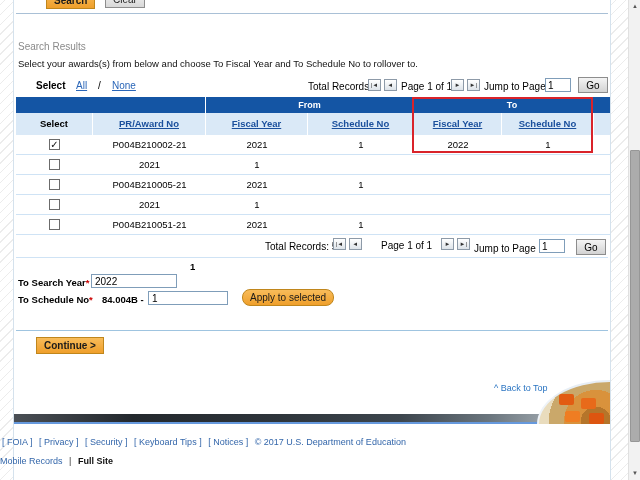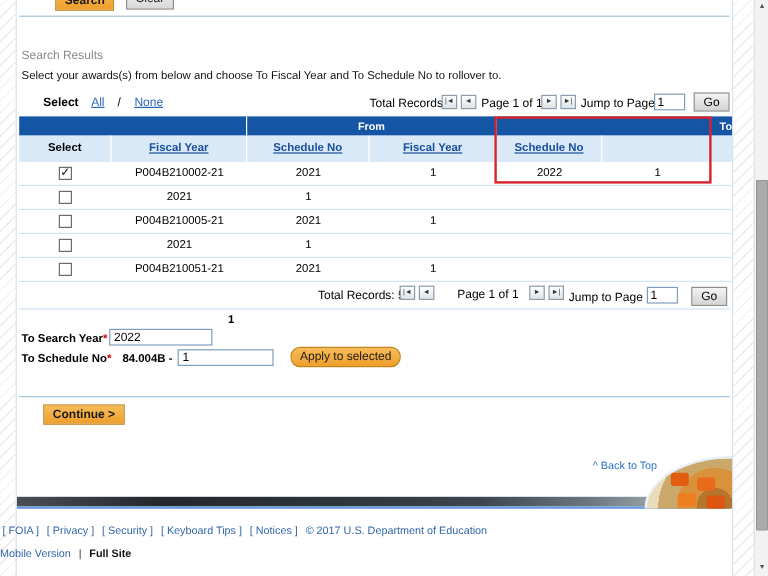--- a/index.html
+++ b/index.html
@@ -24,21 +24,21 @@
   .sel-label { position:absolute; left:22px; top:80px; font-weight:bold; }
   .all-link { position:absolute; left:62px; top:80px; }
 
   .pg-btn { display:inline-block; width:13px; height:12px; line-height:10px; text-align:center; font-size:6px; color:#333; background:linear-gradient(#ffffff,#dde3e9); border:1px solid #8d9aa8; cursor:pointer; vertical-align:middle; }
   .pg-input { border:1px solid #7f9db9; width:26px; height:14px; font-size:10px; padding-left:2px; font-family:inherit; }
   .pg-go { background:linear-gradient(#f4f4f4,#d3d3d3); border:1px solid #8d8d8d; font-size:10px; width:30px; height:16px; cursor:pointer; font-family:inherit; }
 
   .tbl { position:absolute; left:2px; width:638px; }
   .band { top:97px; height:16px; display:grid; grid-template-columns:190px 208px 196px; background:#1455a4; }
   .band > div { color:#fff; font-weight:bold; font-size:9px; text-align:center; line-height:16px; border-right:1px solid #fff; }
-  .band > div:last-child { border-right:none;text-align:right; }
+  .band > div:last-child { border-right:none; }
   .subhead { top:113px; height:22px; display:grid; grid-template-columns:77px 113px 102px 106px 88px 92px 16px; background:#dae9f7; }
   .subhead > div { text-align:center; line-height:22px; font-weight:bold; font-size:9.5px; border-right:1px solid #fff; }
   .subhead > div:last-child { border-right:none; }
   .subhead .collink { color:#1a4f9c; text-decoration:underline; cursor:pointer; }
   .row { height:20px; display:grid; grid-template-columns:77px 113px 102px 106px 88px 92px 16px; border-bottom:1px solid #cfe3f5; background:#fff; }
   .row > div { text-align:center; line-height:19px; font-size:9.5px; }
   .cb { display:inline-block; width:11px; height:11px; border:1px solid #6b6b6b; background:#fff; margin-top:4px; line-height:9px; font-size:10px; color:#111; cursor:pointer; }
   .redbox { position:absolute; left:398px; top:97px; width:181px; height:56px; border:2px solid #d9232a; pointer-events:none; z-index:3; }
 
   .sep1 { position:absolute; left:2px; top:257px; width:592px; height:1px; background:#cfe3f5; }
@@ -108,20 +108,21 @@
     <button class="pg-go abs" style="left:564px; top:77px;">Go</button>
 
     <div class="tbl band">
       <div></div>
       <div>From</div>
       <div>To</div>
     </div>
 
     <div class="tbl subhead" style="top:113px;">
       <div>Select</div>
+      <div><span class="collink">PR/Award No</span></div>
       <div><span class="collink">Fiscal Year</span></div>
       <div><span class="collink">Schedule No</span></div>
       <div><span class="collink">Fiscal Year</span></div>
       <div><span class="collink">Schedule No</span></div>
       <div></div>
     </div>
 
     <div class="tbl row" style="top:135px;">
       <div><span class="cb">✓</span></div>
       <div>P004B210002-21</div>
@@ -211,21 +212,21 @@
   <div class="footer">
     <div class="line1">
       <span>[ FOIA ]</span>
       <span>[ Privacy ]</span>
       <span>[ Security ]</span>
       <span>[ Keyboard Tips ]</span>
       <span>[ Notices ]</span>
       <span class="copy">© 2017 U.S. Department of Education</span>
     </div>
     <div class="line2">
-      <span class="mobile">Mobile Version</span>
+      <span class="mobile">Mobile Records</span>
       <span class="pipe">|</span>
       <span class="fullsite">Full Site</span>
     </div>
   </div>
 
   <div class="scrollbar">
     <div class="scroll-arrow" style="top:0;">▲</div>
     <div class="scroll-thumb"></div>
     <div class="scroll-arrow" style="top:467px;">▼</div>
   </div>

